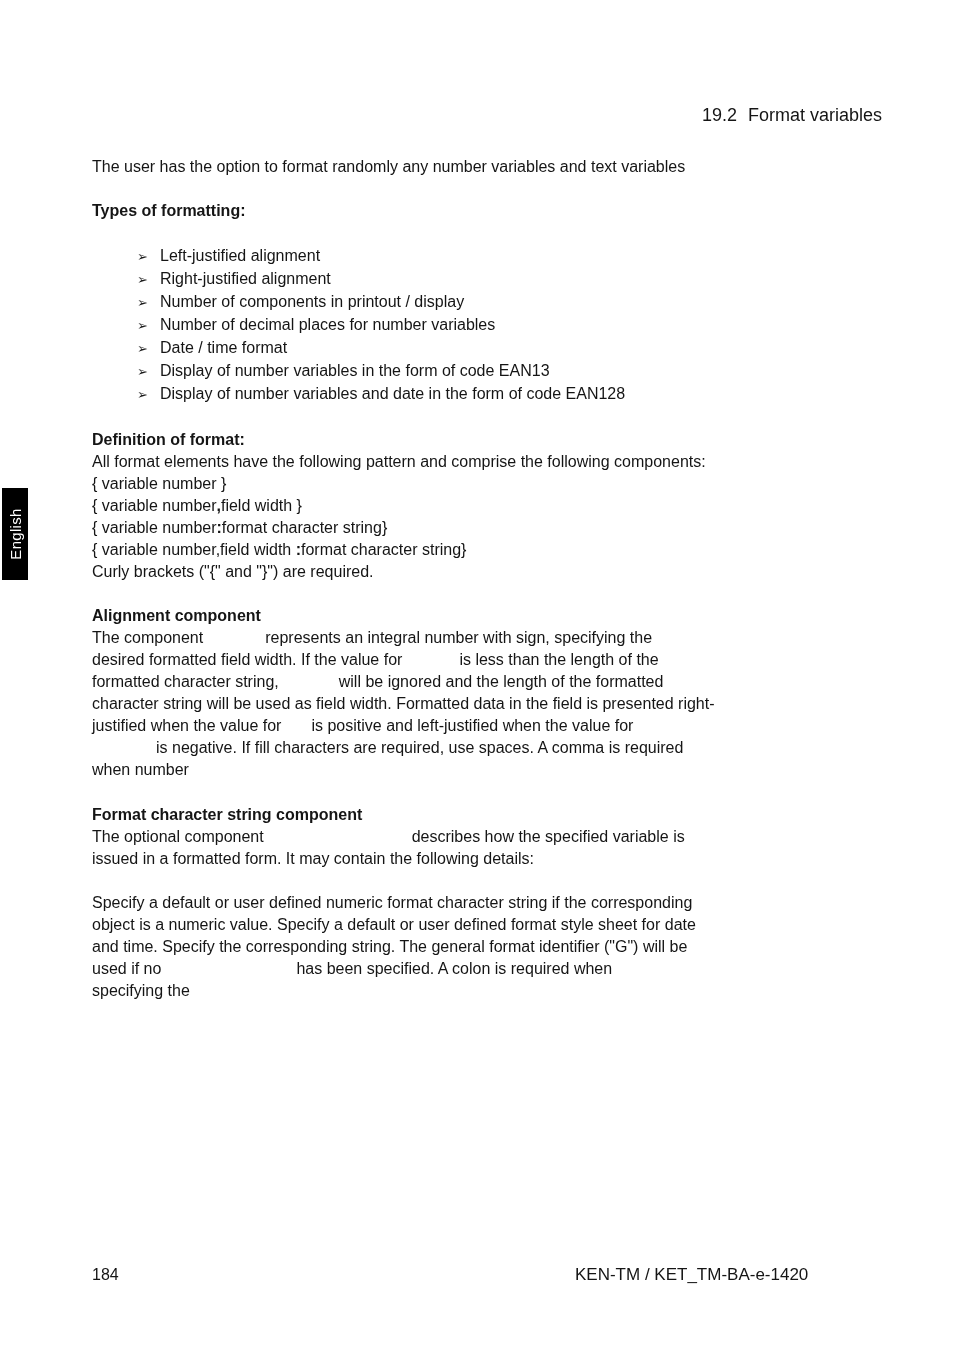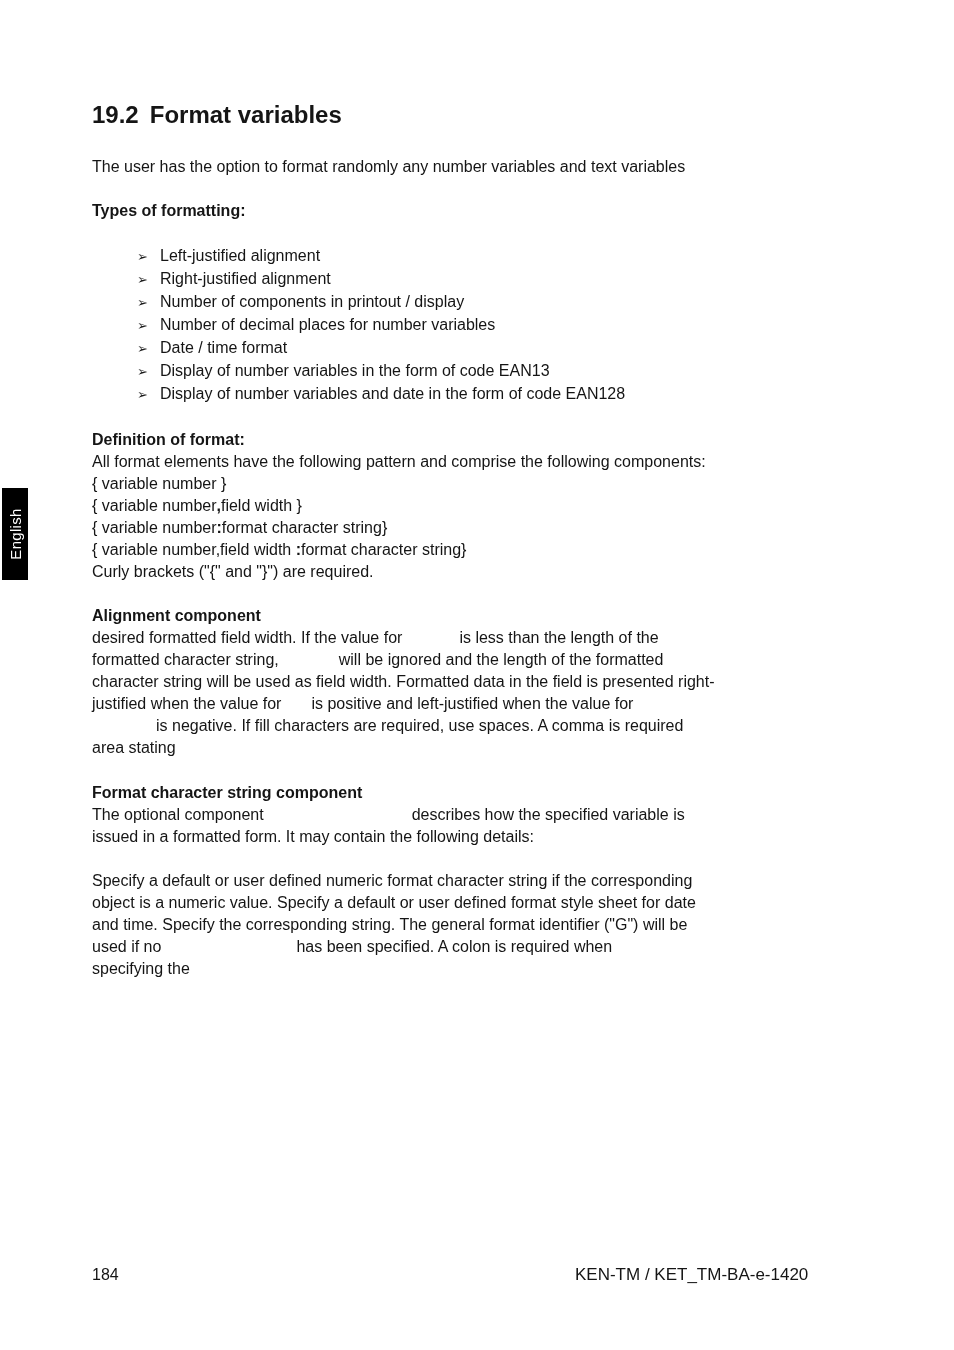--- a/index.html
+++ b/index.html
@@ -11,22 +11,23 @@
     font-family: "Liberation Sans", "DejaVu Sans", sans-serif;
     color: #151515;
   }
   #content {
     position: absolute;
     left: 92px; top: 103px; width: 790px;
     font-size: 16px; line-height: 22px;
   }
   .line { white-space: nowrap; }
   .page-heading {
-    font-size: 24px; line-height: 24px; font-weight: bold;
+    font-size: 18px; line-height: 24px; font-weight: normal;
     white-space: nowrap;
+    text-align: right;
   }
   .page-heading .hnum { margin-right: 11px; }
   .intro { margin-top: 29px; }
   .sec-heading { font-weight: bold; margin-top: 22px; white-space: nowrap; }
   .sec-heading.tight { margin-top: 23px; }
   .sec-heading.loose { }
   .bullets { margin-top: 23px; }
   .bullet-line { white-space: nowrap; }
   .bullet-arrow {
     display: inline-block; width: 23px; margin-left: 45px;
@@ -91,26 +92,27 @@
     <div class="line">All format elements have the following pattern and comprise the following components:</div>
     <div class="line"><span>{ variable number }</span><span class="bold-sep"></span><span></span></div>
     <div class="line"><span>{ variable number</span><span class="bold-sep">,</span><span>field width }</span></div>
     <div class="line"><span>{ variable number</span><span class="bold-sep">:</span><span>format character string}</span></div>
     <div class="line"><span>{ variable number,field width </span><span class="bold-sep">:</span><span>format character string}</span></div>
     <div class="line">Curly brackets ("{" and "}") are required.</div>
   </div>
 
   <div class="sec-heading loose">Alignment component</div>
   <div>
+    <div class="line"><span>The component</span><span class="gap" style="width:62px"></span><span>represents an integral number with sign, specifying the</span></div>
     <div class="line"><span>desired formatted field width. If the value for</span><span class="gap" style="width:57px"></span><span>is less than the length of the</span></div>
     <div class="line"><span>formatted character string,</span><span class="gap" style="width:60px"></span><span>will be ignored and the length of the formatted</span></div>
     <div class="line"><span>character string will be used as field width. Formatted data in the field is presented right-</span></div>
     <div class="line"><span>justified when the value for</span><span class="gap" style="width:30px"></span><span>is positive and left-justified when the value for</span></div>
     <div class="line"><span class="gap" style="width:64px"></span><span>is negative. If fill characters are required, use spaces. A comma is required</span></div>
-    <div class="line"><span>area stating</span></div>
+    <div class="line"><span>when number</span></div>
   </div>
 
   <div class="sec-heading tight">Format character string component</div>
   <div>
     <div class="line"><span>The optional component</span><span class="gap" style="width:148px"></span><span>describes how the specified variable is</span></div>
     <div class="line"><span>issued in a formatted form. It may contain the following details:</span></div>
   </div>
 
   <div class="para-space">
     <div class="line">Specify a default or user defined numeric format character string if the corresponding</div>

